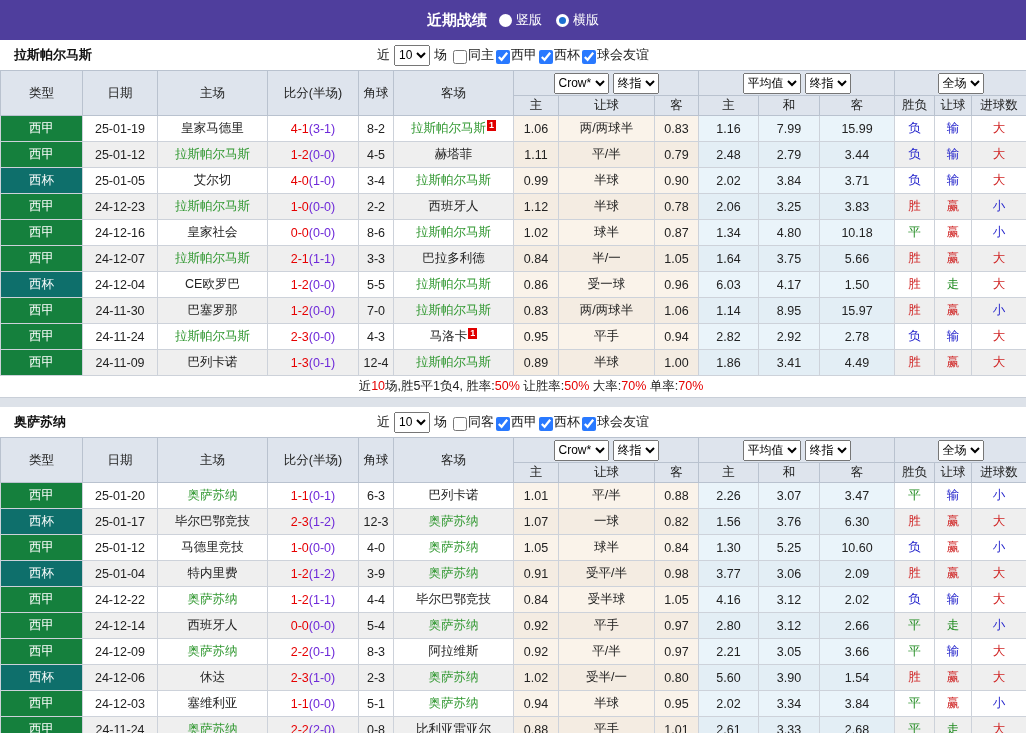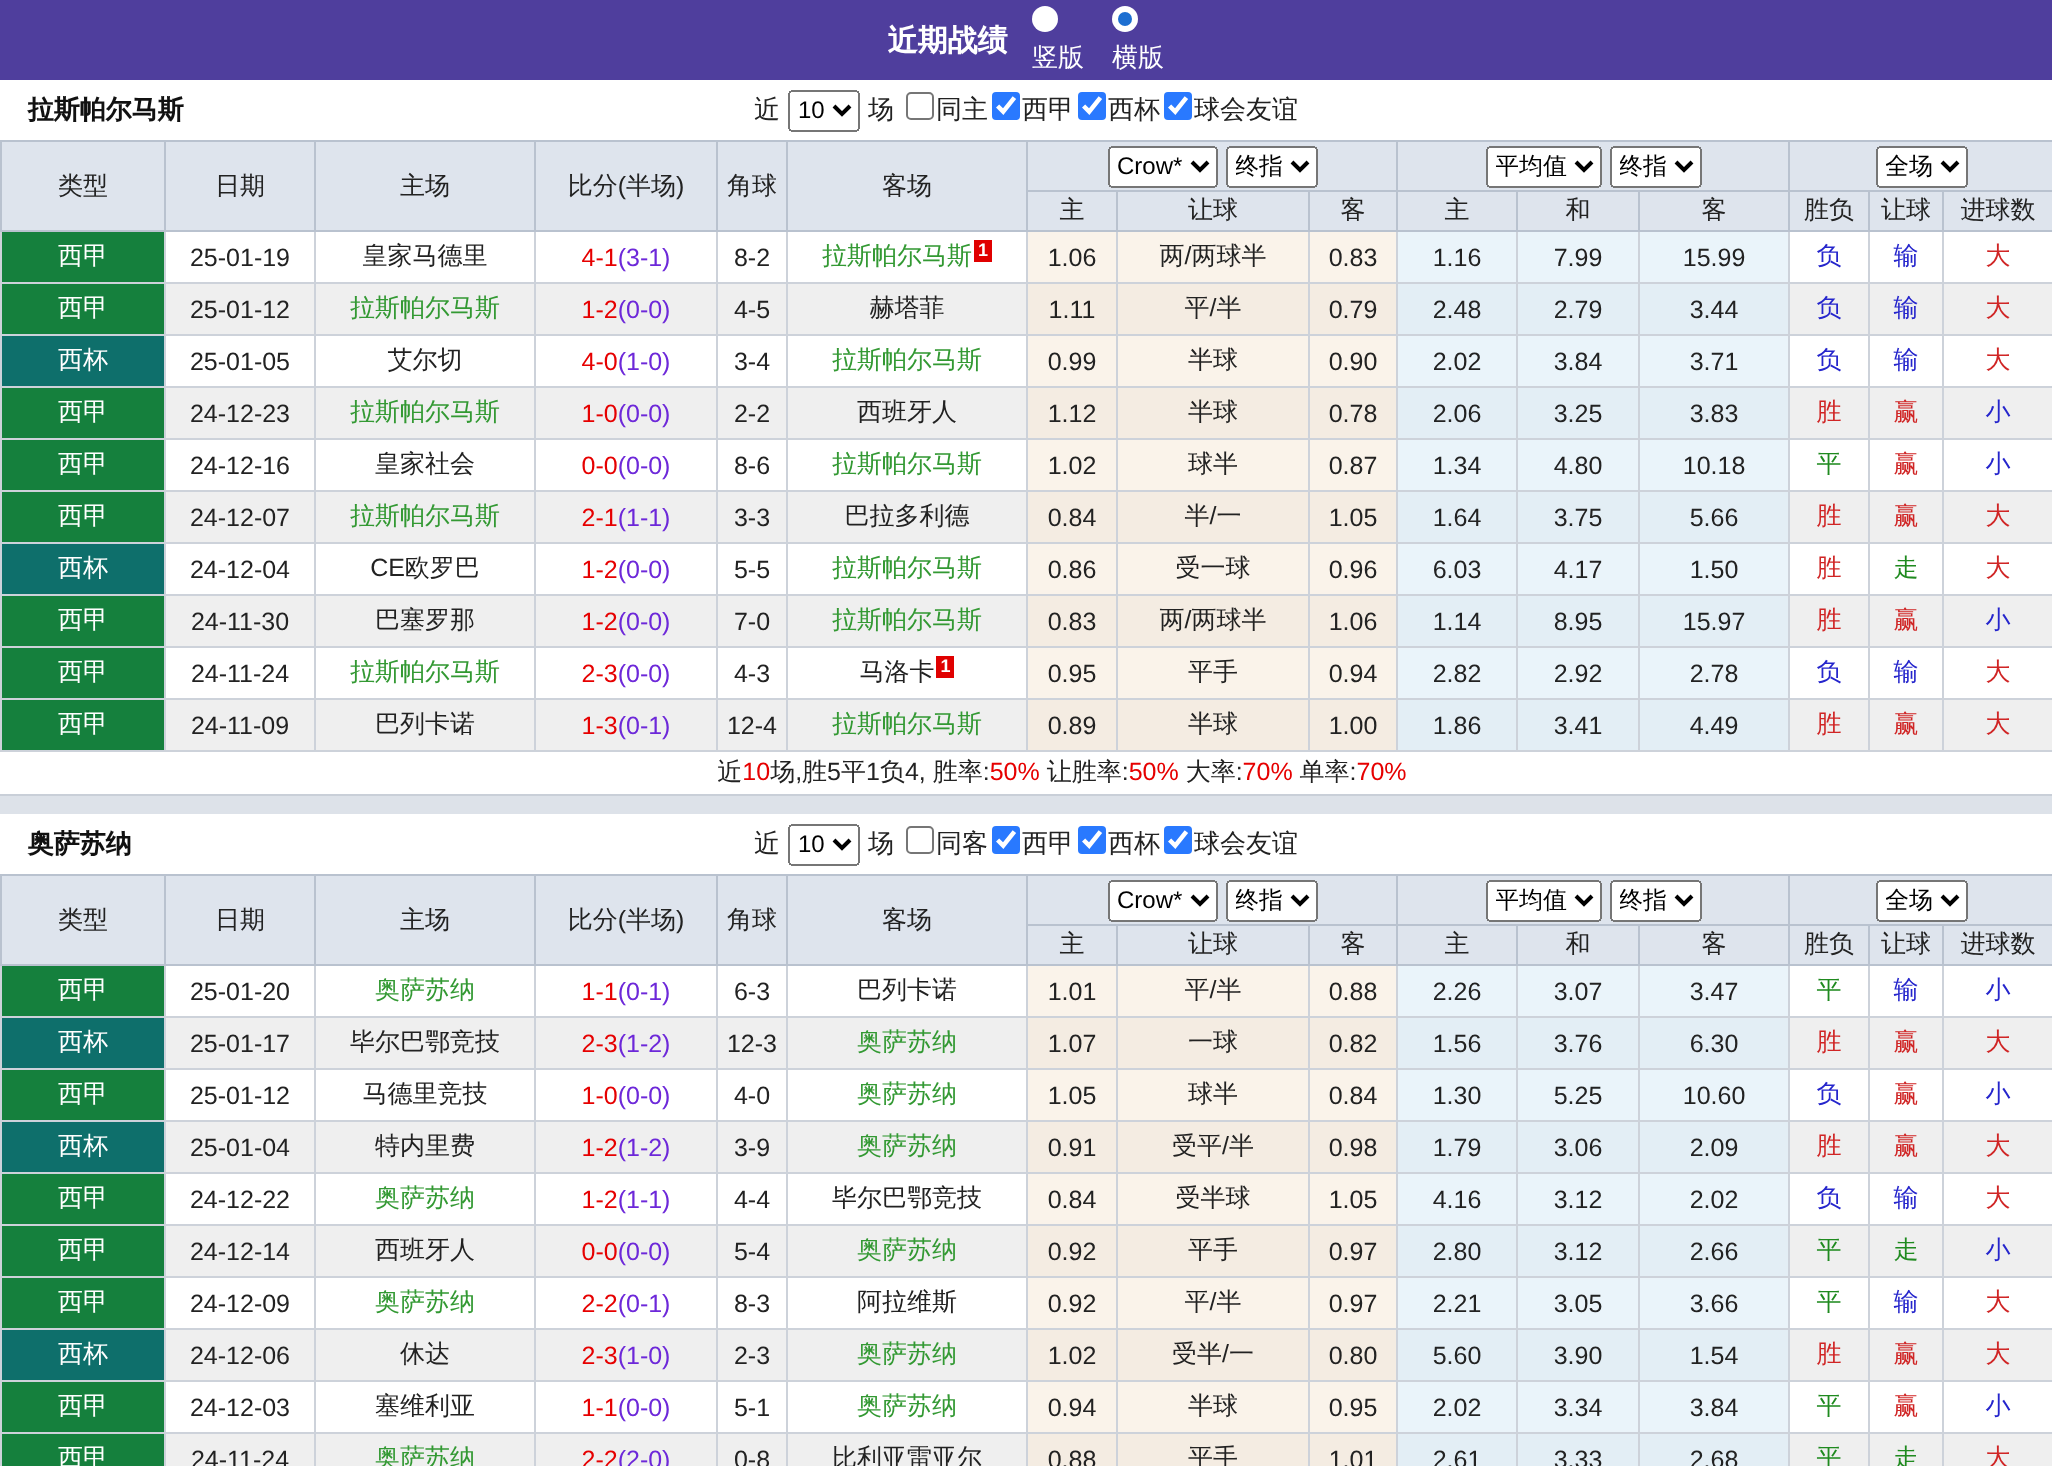--- a/index.html
+++ b/index.html
@@ -12,30 +12,30 @@
   :root{
     --purple:#4f3e9d; --liga:#15803d; --cup:#0e6f6b; --teamgreen:#339933;
     --scorered:#e60000; --rr:#d02525; --rg:#1f8a1f; --rb:#2525cc;
     --crowbg:#faf3ea; --avgbg:#eaf4fa; --headbg:#dee4ed;
   }
   
   .titlebar{ height:40px; background:var(--purple); color:#fff;
     display:flex; align-items:center; justify-content:center; gap:12px;
     font-size:15px; font-weight:bold; }
   .titlebar .opts{ display:flex; align-items:center; gap:14px; font-size:13px; font-weight:normal;}
-  .ropt{ display:flex; gap:4px; cursor:pointer;flex-direction:column; }
+  .ropt{ display:flex; align-items:center; gap:4px; cursor:pointer; }
   .radio{ width:13px; height:13px; border-radius:50%; background:#fff; display:inline-block; position:relative; }
   .radio.sel::after{ content:''; position:absolute; left:3px; top:3px; right:3px; bottom:3px; border-radius:50%; background:#1d6fd1; }
   
   .filterrow{ height:30px; display:flex; align-items:center; background:#fff; position:relative; }
   .teamname{ position:absolute; left:14px; font-weight:bold; font-size:13px; color:#111; }
   .filters{ margin:0 auto; display:flex; align-items:center; gap:4px; font-size:13px; color:#222; }
   .filters select{ font-size:12px; height:21px; }
   .filter-checks{ display:flex; align-items:center; }
-  .chk{ display:flex; align-items:flex-start; margin-left:2px; cursor:pointer; }
+  .chk{ display:flex; align-items:flex-end; margin-left:2px; cursor:pointer; }
   .chk input{ width:14px; height:14px; margin:0 1px 0 0; accent-color:#2979ff; }
   
   table{ width:1026px; border-collapse:collapse; table-layout:fixed; }
   th,td{ border:1px solid #cdd2da; text-align:center; padding:0 1px;
     white-space:nowrap; overflow:hidden; }
   thead th{ background:var(--headbg); border-color:#b9c2cf; font-weight:normal; color:#222; font-size:12.5px; }
   tr.grouprow th{ height:24px; }
   tr.subrow th{ height:19px; }
   .grouprow select{ font-size:12px; height:21px; margin:0 2px; }
   tbody td{ height:25px; font-size:12.5px; }
@@ -461,21 +461,21 @@
         <tr>
           <td class="lg-cup">西杯</td>
           <td>25-01-04</td>
           <td><span>特内里费</span></td>
           <td><span class="ft">1-2</span><span class="ht">(1-2)</span></td>
           <td>3-9</td>
           <td><span class="tg">奥萨苏纳</span></td>
           <td class="crow">0.91</td>
           <td class="crow">受平/半</td>
           <td class="crow">0.98</td>
-          <td class="avg">1.79</td>
+          <td class="avg">3.77</td>
           <td class="avg">3.06</td>
           <td class="avg">2.09</td>
           <td class="res-r">胜</td>
           <td class="res-r">赢</td>
           <td class="res-r">大</td>
         </tr>
         <tr>
           <td class="lg-liga">西甲</td>
           <td>24-12-22</td>
           <td><span class="tg">奥萨苏纳</span></td>

